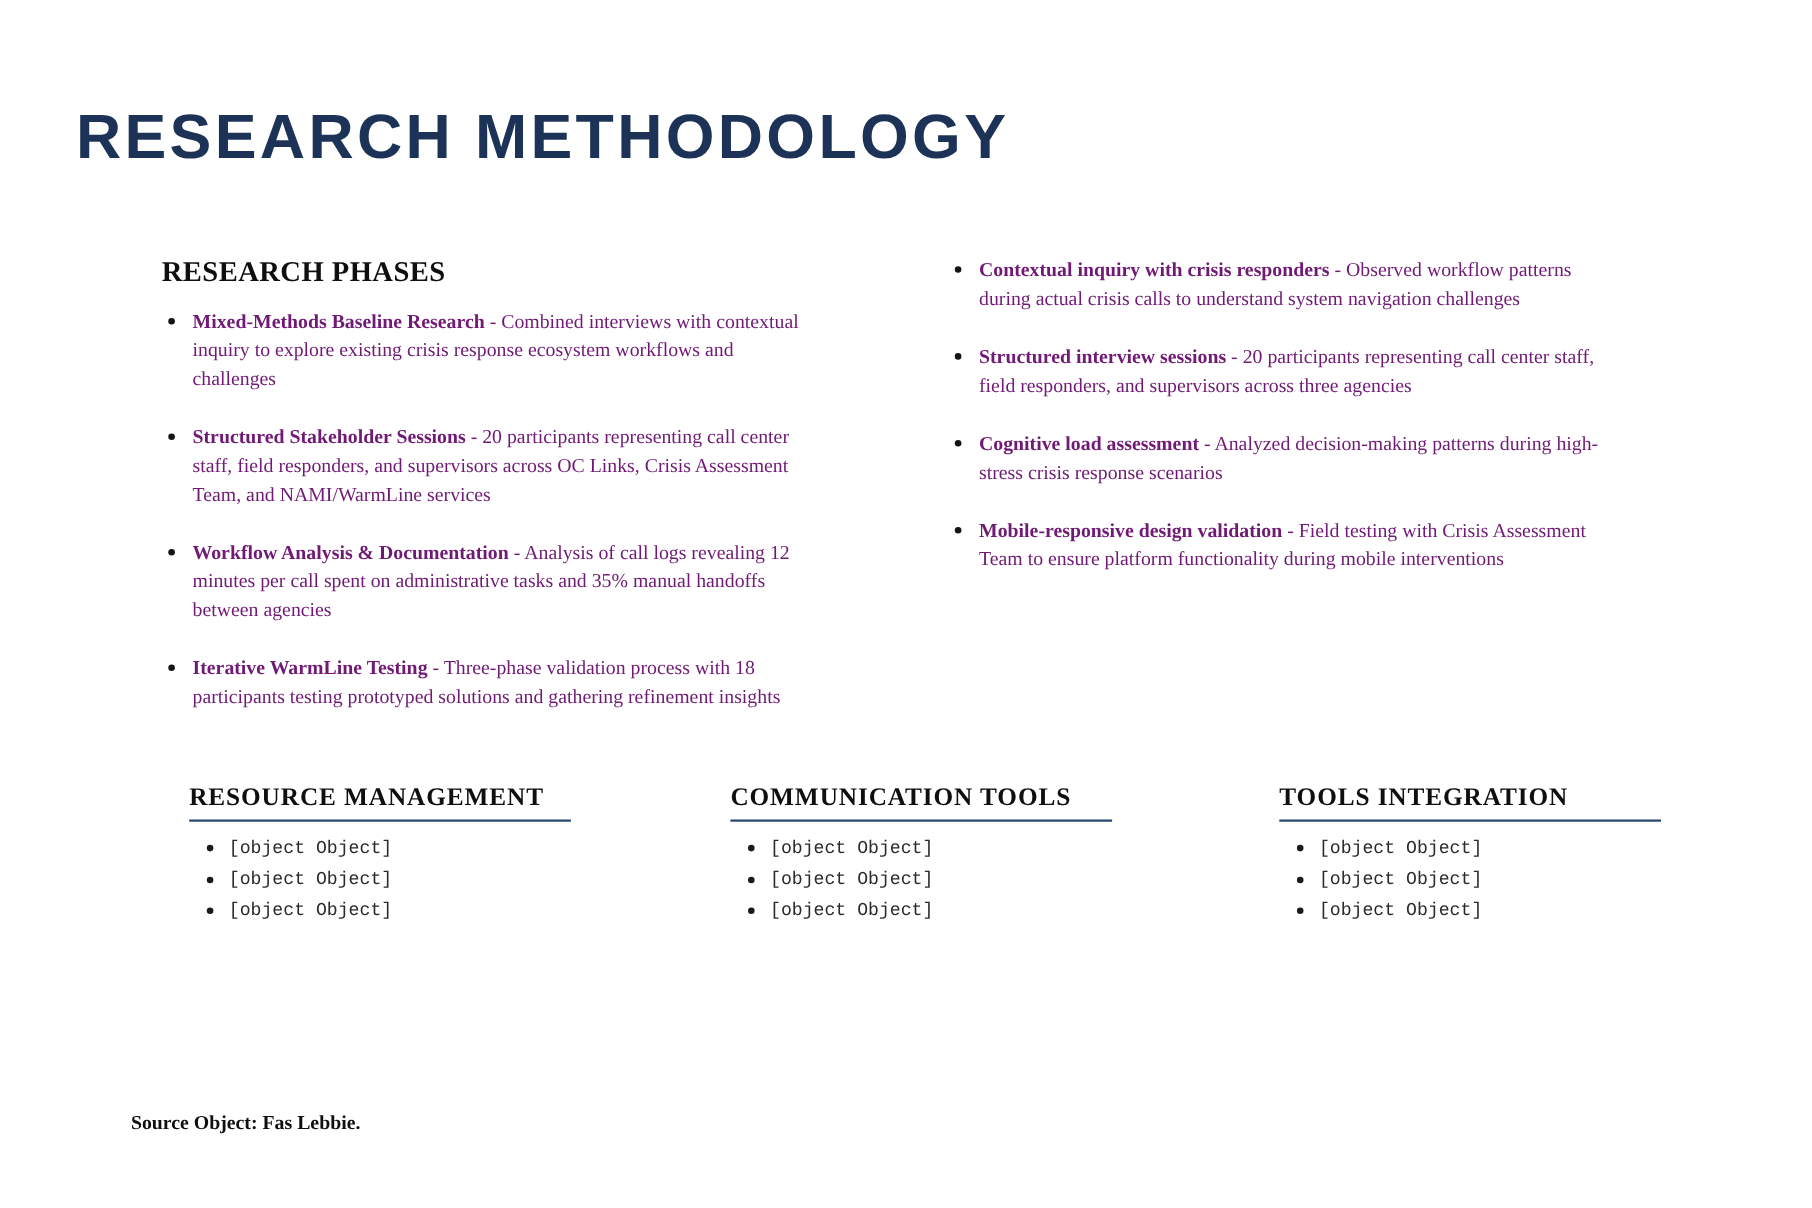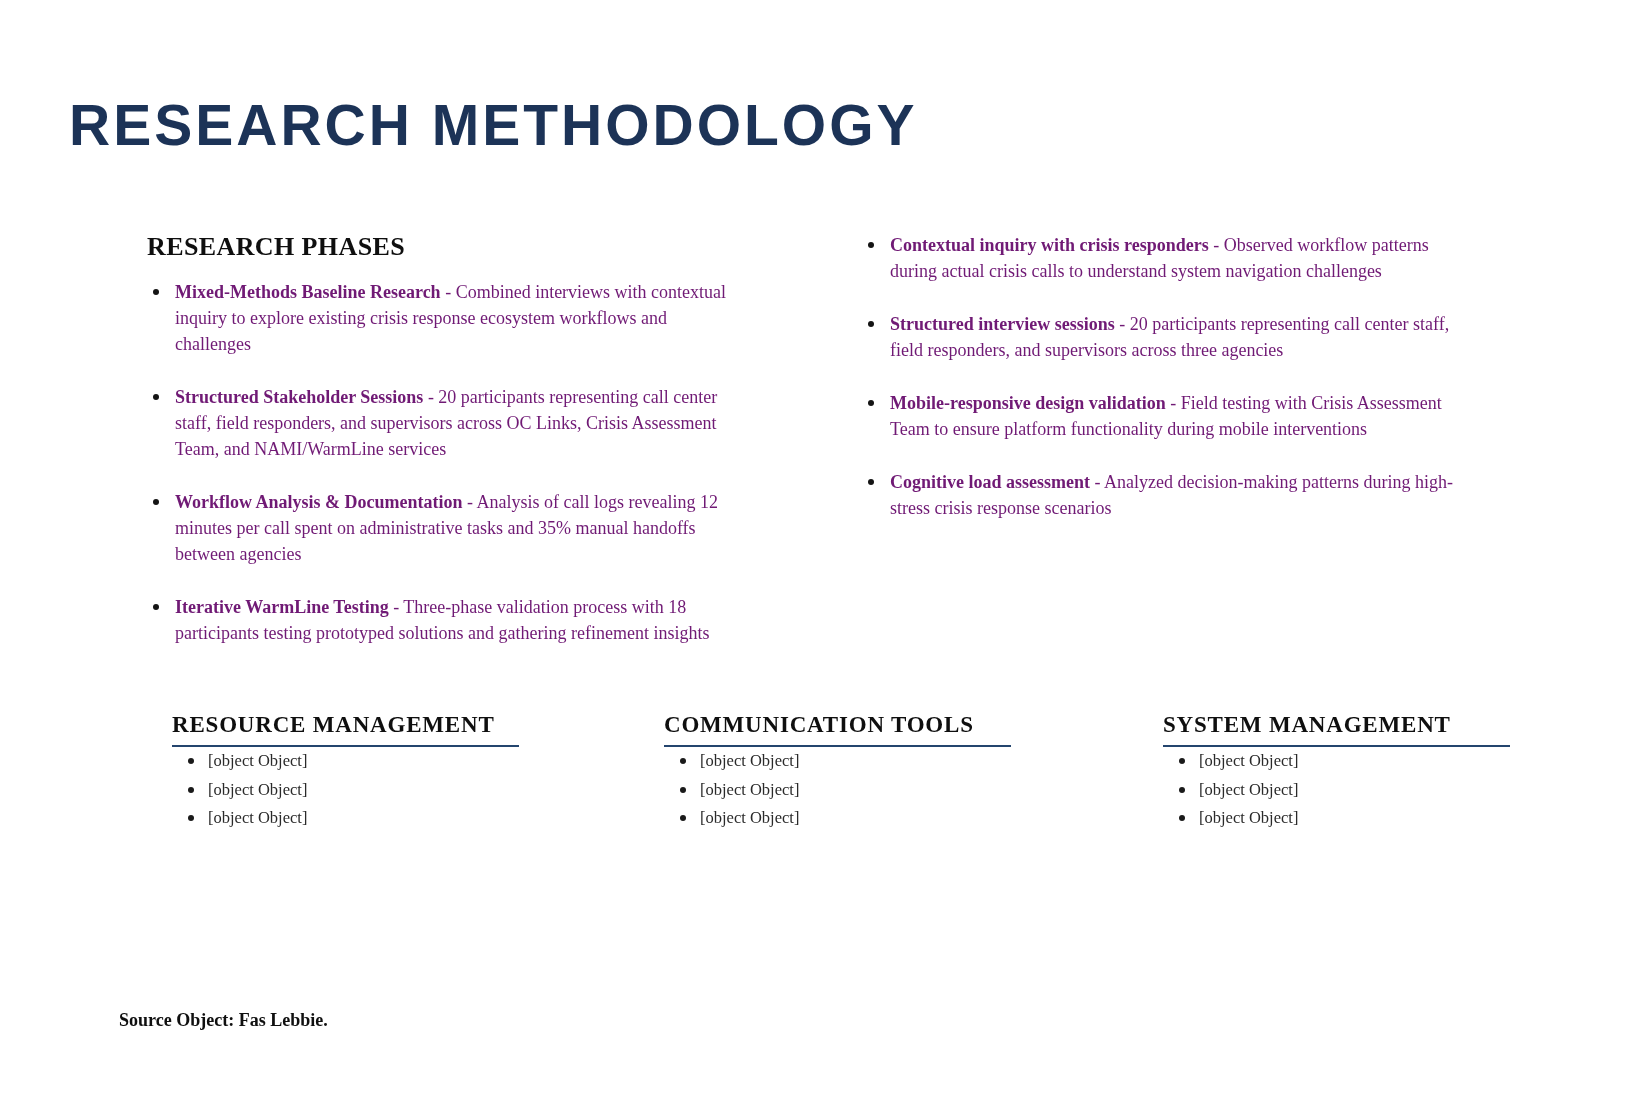--- a/index.html
+++ b/index.html
@@ -47,22 +47,22 @@
   .features .feature-col:nth-of-type(3) { left: 991px; }
 
   .feat-title {
     font-family: "Liberation Serif", serif;
     font-size: 23px; font-weight: 700; letter-spacing: 0.8px;
     color: #0f0f0f; width: 347px;
     padding-bottom: 7px; border-bottom: 2px solid #24456e;
     white-space: nowrap;
   }
   .feat-list {
-    list-style: none; 
-    font-family: Liberation Serif, serif;
+    list-style: none; margin-top: 10px;
+    font-family: Liberation Mono, monospace;
   }
   .feat-item {
     position: relative; padding-left: 36px;
     font-size: 16.5px; line-height: 28.5px; color: #2a2a2a;
     white-space: nowrap;
   }
   .feat-item::before {
     content: ""; position: absolute; left: 16px; top: 11px;
     width: 6px; height: 6px; border-radius: 50%; background: #1a1a1a;
   }
@@ -94,23 +94,23 @@
       </ul>
   </section>
 
   <section class="col col-right">
     <ul class="detail-list">
 
         <li class="detail-item"><span class="lead">Contextual inquiry with crisis responders</span> <span class="rest">- Observed workflow patterns during actual crisis calls to understand system navigation challenges</span></li>
 
         <li class="detail-item"><span class="lead">Structured interview sessions</span> <span class="rest">- 20 participants representing call center staff, field responders, and supervisors across three agencies</span></li>
 
+        <li class="detail-item"><span class="lead">Cognitive load assessment</span> <span class="rest">- Analyzed decision-making patterns during high-stress crisis response scenarios</span></li>
+
         <li class="detail-item"><span class="lead">Mobile-responsive design validation</span> <span class="rest">- Field testing with Crisis Assessment Team to ensure platform functionality during mobile interventions</span></li>
-
-        <li class="detail-item"><span class="lead">Cognitive load assessment</span> <span class="rest">- Analyzed decision-making patterns during high-stress crisis response scenarios</span></li>
       </ul>
   </section>
 
   <div class="features">
 
       <div class="feature-col">
         <h3 class="feat-title">RESOURCE MANAGEMENT</h3>
         <ul class="feat-list">
 
             <li class="feat-item">[object Object]</li>
@@ -127,21 +127,21 @@
 
             <li class="feat-item">[object Object]</li>
 
             <li class="feat-item">[object Object]</li>
 
             <li class="feat-item">[object Object]</li>
           </ul>
       </div>
 
       <div class="feature-col">
-        <h3 class="feat-title">SYSTEM MANAGEMENT</h3>
+        <h3 class="feat-title">TOOLS INTEGRATION</h3>
         <ul class="feat-list">
 
             <li class="feat-item">[object Object]</li>
 
             <li class="feat-item">[object Object]</li>
 
             <li class="feat-item">[object Object]</li>
           </ul>
       </div>
     </div>

